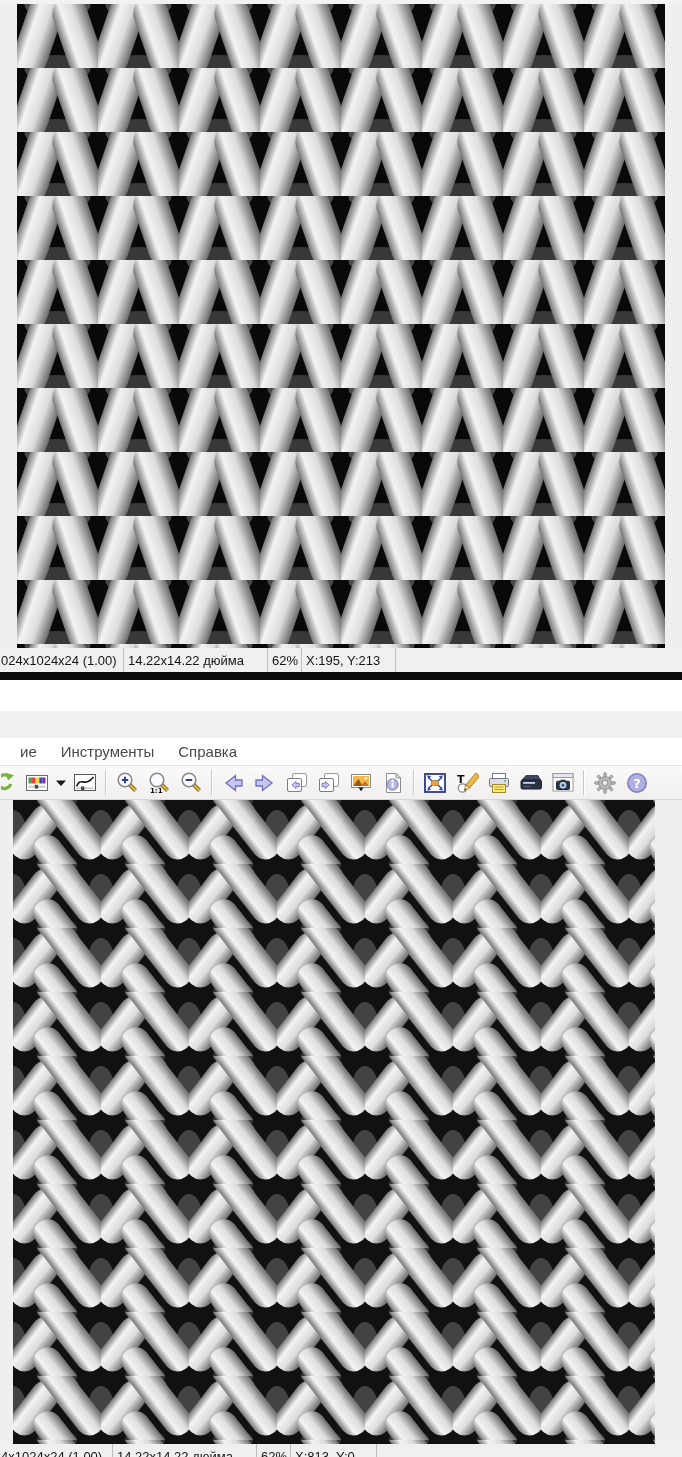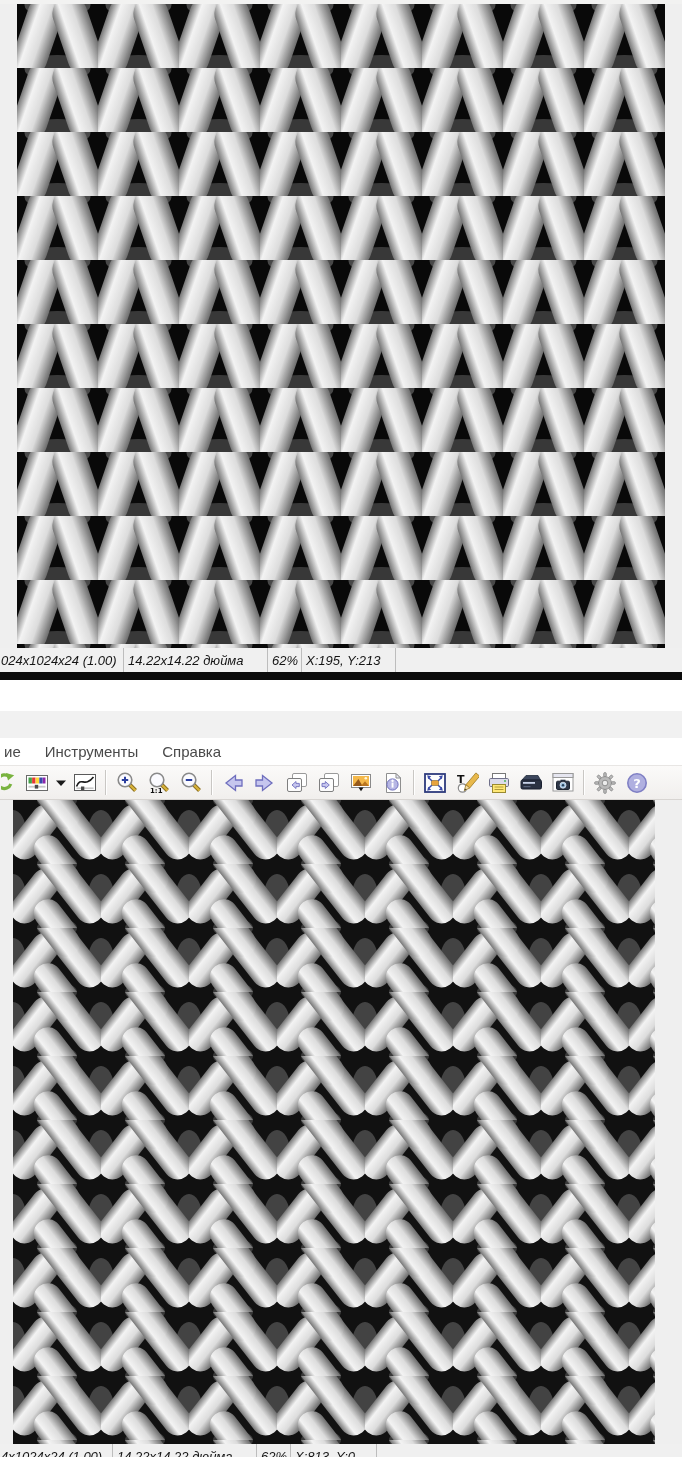--- a/index.html
+++ b/index.html
@@ -14,32 +14,32 @@
   .gray-band   { height:27px; background:#f1f1f1; }
 
   
   .canvas      { position:relative; width:682px; height:644px; background:#efefef; overflow:hidden; }
   .tex         { position:absolute; top:0; filter:blur(.6px) contrast(1.03); }
   .tex-top     { left:17px; }
   .tex-bottom  { left:13px; }
 
   
   .statusbar   { display:flex; width:682px; height:24px; background:#f0f0f0;
-                 font-size:13px; color:#151515; align-items:center;font-style:italic; }
+                 font-size:13px; color:#151515; align-items:center; }
   .statusbar.clipped { height:24px; align-items:flex-start; }
   .statusbar.clipped .seg { padding-top:5px; }
   .seg         { height:100%; display:flex; align-items:center; padding:0 6px 0 4px;
                  border-right:1px solid #bdbdbd; white-space:nowrap; overflow:hidden; }
   .statusbar.clipped .seg { align-items:flex-start; }
   .seg.first   { padding-left:1px; }
   .seg.fill    { border-right:none; flex:1; }
 
   
   .menubar     { display:flex; align-items:center; height:27px; background:#fff;
-                 font-size:15px; color:#4a4a4a; gap:24px; padding-left:4px; }
+                 font-size:15px; color:#4a4a4a; gap:24px; padding-left:20px; }
   .menu-item   { cursor:default; }
 
   
   .toolbar     { display:flex; align-items:center; height:35px;
                  background:linear-gradient(#fbfaf9,#f1efed);
                  border-top:1px solid #e8e6e4; border-bottom:1px solid #d8d5d2; }
   .tbtn        { width:30px; height:30px; display:flex; align-items:center; justify-content:center;
                  margin:0 1px; flex:0 0 auto; }
   .tbtn.cut    { width:19px; overflow:hidden; justify-content:flex-start; }
   .tbtn.cut svg{ margin-left:-9px; }

